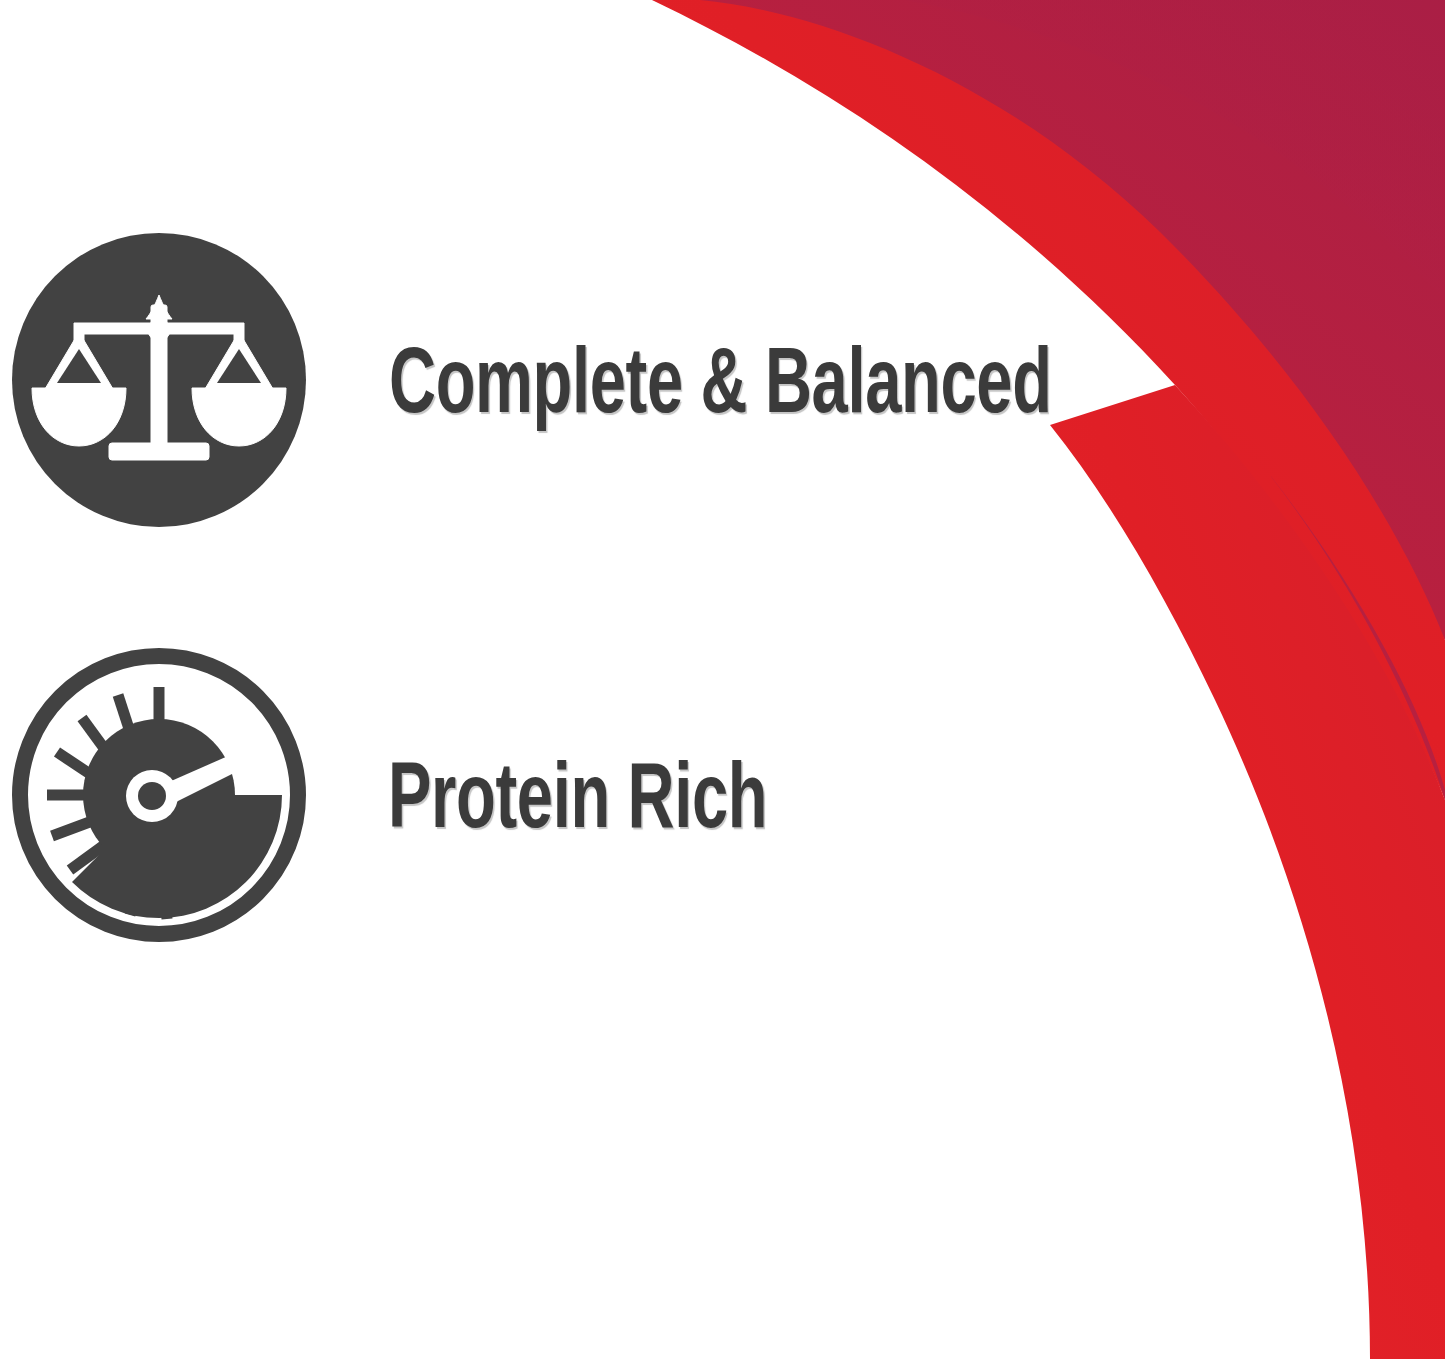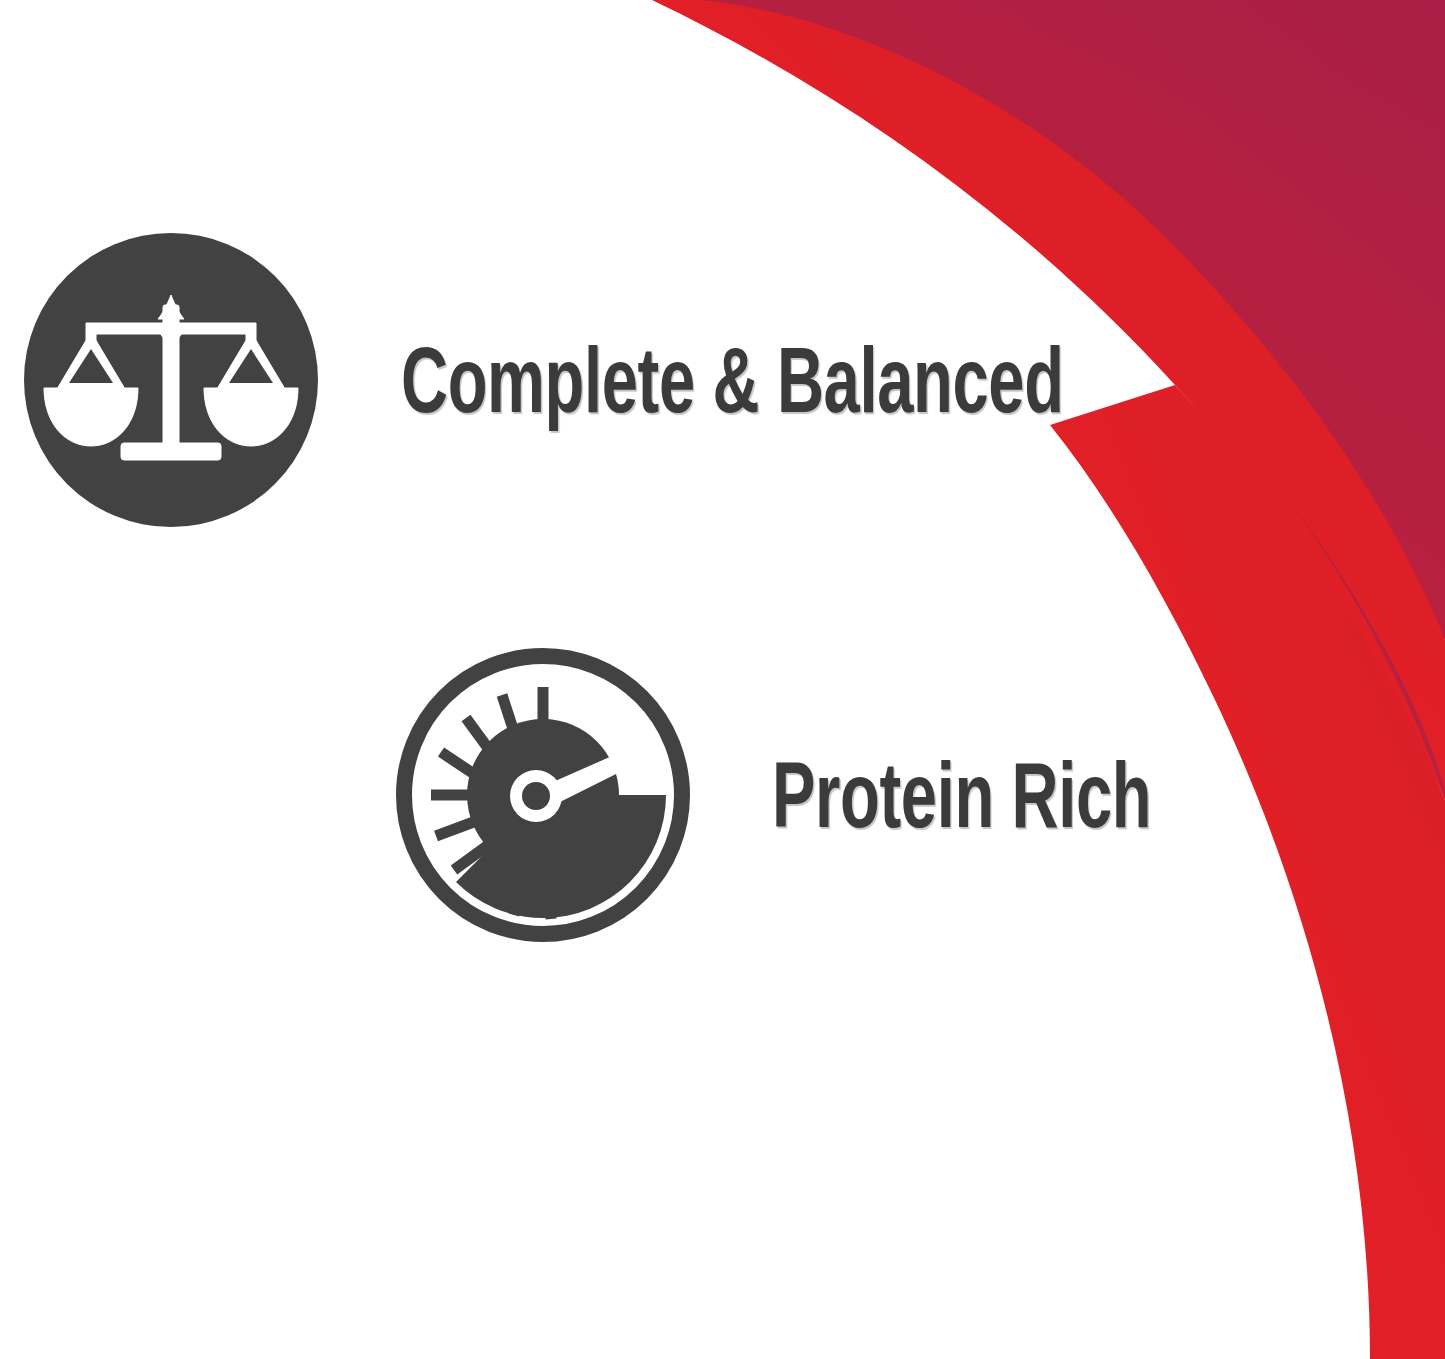--- a/index.html
+++ b/index.html
@@ -24,27 +24,27 @@
     position: absolute;
     left: 0; top: 0;
     width: 1445px;
     height: 1359px;
     pointer-events: none;
   }
 
   
   .benefit-row {
     position: absolute;
-    left: 16px;
+    left: 4px;
     width: 1298px;
     display: flex;
     align-items: center;
   }
   #row-0 { top: 233px; height: 294px; }
-  #row-1 { top: 648px; height: 294px; justify-content: flex-end; }
+  #row-1 { top: 648px; height: 294px; }
   #row-2 { top: 1058px; height: 294px; }
 
   .icon-badge {
     position: relative;
     width: 294px;
     height: 294px;
     margin-left: 8px;
     flex: 0 0 auto;
   }
   #row-2 .icon-badge { margin-left: 5px; width: 288px; height: 288px; }

